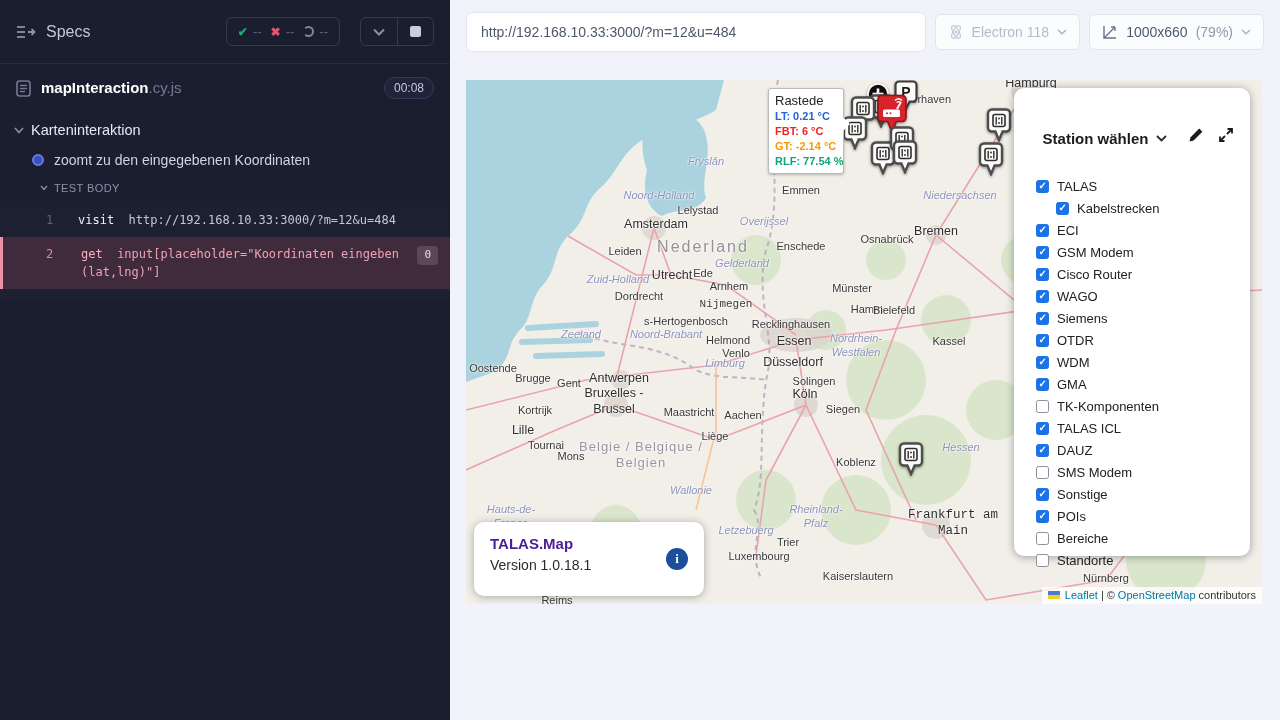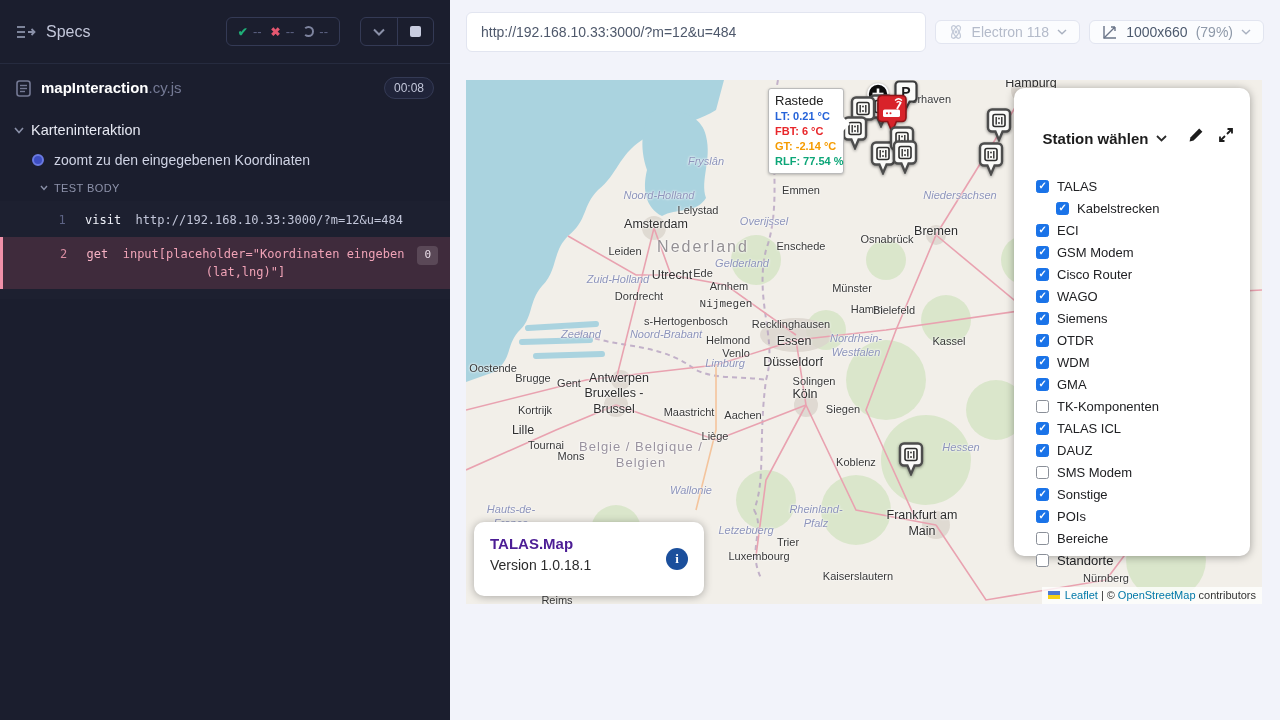--- a/index.html
+++ b/index.html
@@ -1,20 +1,20 @@
 <!DOCTYPE html>
 <html><head>
 <meta charset="utf-8">
 <style>
   * { margin:0; padding:0; box-sizing:border-box; }
   html,body { width:1280px; height:720px; overflow:hidden; }
   body { font-family:"Liberation Sans", sans-serif; display:flex; background:#f2f3fa; }
 
   
-  .sidebar { width:450px; flex:0 0 450px; background:#1b1e2e; color:#d0d2e0; display:flex; flex-direction:column;text-align:center; }
+  .sidebar { width:450px; flex:0 0 450px; background:#1b1e2e; color:#d0d2e0; display:flex; flex-direction:column; }
   .sb-header { height:64px; display:flex; align-items:center; padding:0 16px; gap:10px; border-bottom:1px solid #262b3f; }
   .sb-title { font-size:16px; color:#c3c7da; }
   .stats { margin-left:auto; display:flex; align-items:center; gap:9px; border:1px solid #343a55; border-radius:6px; padding:6px 11px; font-size:13px; color:#5d6384; }
   .stat { display:flex; align-items:center; gap:5px; }
   .stat .ic { font-size:12px; font-weight:bold; }
   .ic-pass { color:#1fae77; } .ic-fail { color:#e45770; }
   .ring { width:11px; height:11px; border:2px solid #7e849f; border-radius:50%; border-left-color:transparent; display:inline-block; }
   .ctrls { display:flex; border:1px solid #343a55; border-radius:6px; margin-left:10px; overflow:hidden; }
   .ctrl-btn { background:transparent; border:none; padding:8px 12px; cursor:pointer; display:flex; align-items:center; }
   .ctrl-btn + .ctrl-btn { border-left:1px solid #343a55; }
@@ -37,21 +37,21 @@
   .cmd-method { font-weight:normal; color:#f0f2fa; }
   .cmd-row.hl { background:#3f2b3c; border-left:3px solid #f090a8; color:#efa2b6; }
   .cmd-row.hl .cmd-num { padding-left:43px; color:#e championship; color:#d98ca1; }
   .cmd-row.hl .cmd-method { color:#f6b1c3; }
   .cmd-badge { position:absolute; right:12px; top:9px; background:rgba(255,255,255,.14); color:#e9dde8; border-radius:4px; padding:1px 7px; font-size:11px; }
 
   
   .main { flex:1; position:relative; background:#f2f3fa; }
   .topbar { height:64px; display:flex; align-items:center; padding:0 16px; gap:9px; }
   .url-box { flex:1; height:40px; background:#fff; border:1px solid #e2e5f0; border-radius:6px; display:flex; align-items:center; padding:0 14px; font-size:14px; color:#4e586b; }
-  .pill { height:24px; border:1px solid #e2e5f0; border-radius:6px; display:flex; align-items:center; gap:8px; padding:0 12px; background:#fbfcfe; cursor:pointer; }
+  .pill { height:36px; border:1px solid #e2e5f0; border-radius:6px; display:flex; align-items:center; gap:8px; padding:0 12px; background:#fbfcfe; cursor:pointer; }
   .browser-pill { color:#b4bbca; font-size:14px; }
   .viewport-pill { color:#4d5a6e; font-size:14px; }
   .vp-zoom { color:#8e99a9; }
   .chev { stroke:#a9b1c0; }
 
   .map-stage { position:absolute; left:16px; top:80px; width:796px; height:524px; background:#f2efe9; overflow:hidden; cursor:grab; }
   .map-bg { position:absolute; left:0; top:0; }
 
   .map-label { position:absolute; transform:translate(-50%,-50%); white-space:pre-line; text-align:center; pointer-events:none; z-index:5; line-height:1.25;
     text-shadow:0 0 2px #fff, 0 0 3px #fff; }
@@ -330,21 +330,21 @@
         <div class="map-label city" style="left: 277px; top: 336px;">Aachen</div>
         <div class="map-label city" style="left: 249px; top: 357px;">Liège</div>
         <div class="map-label country-sm" style="left: 175px; top: 375px;">Belgie / Belgique /
 Belgien</div>
         <div class="map-label region" style="left: 225px; top: 411px;">Wallonie</div>
         <div class="map-label region" style="left: 45px; top: 437px;">Hauts-de-
 France</div>
         <div class="map-label city" style="left: 377px; top: 330px;">Siegen</div>
         <div class="map-label city" style="left: 390px; top: 383px;">Koblenz</div>
         <div class="map-label region" style="left: 495px; top: 368px;">Hessen</div>
-        <div class="map-label city-lg" style="left: 456px; top: 444px;">Frankfurt am
+        <div class="map-label city-lg" style="left: 487px; top: 444px; font-family: Liberation Mono, monospace;">Frankfurt am
 Main</div>
         <div class="map-label region" style="left: 350px; top: 437px;">Rheinland-
 Pfalz</div>
         <div class="map-label region" style="left: 280px; top: 451px;">Letzebuerg</div>
         <div class="map-label city" style="left: 293px; top: 477px;">Luxembourg</div>
         <div class="map-label city" style="left: 322px; top: 463px;">Trier</div>
         <div class="map-label city" style="left: 392px; top: 497px;">Kaiserslautern</div>
         <div class="map-label city" style="left: 640px; top: 499px;">Nürnberg</div>
         <div class="map-label city" style="left: 91px; top: 521px;">Reims</div>
       </div>

